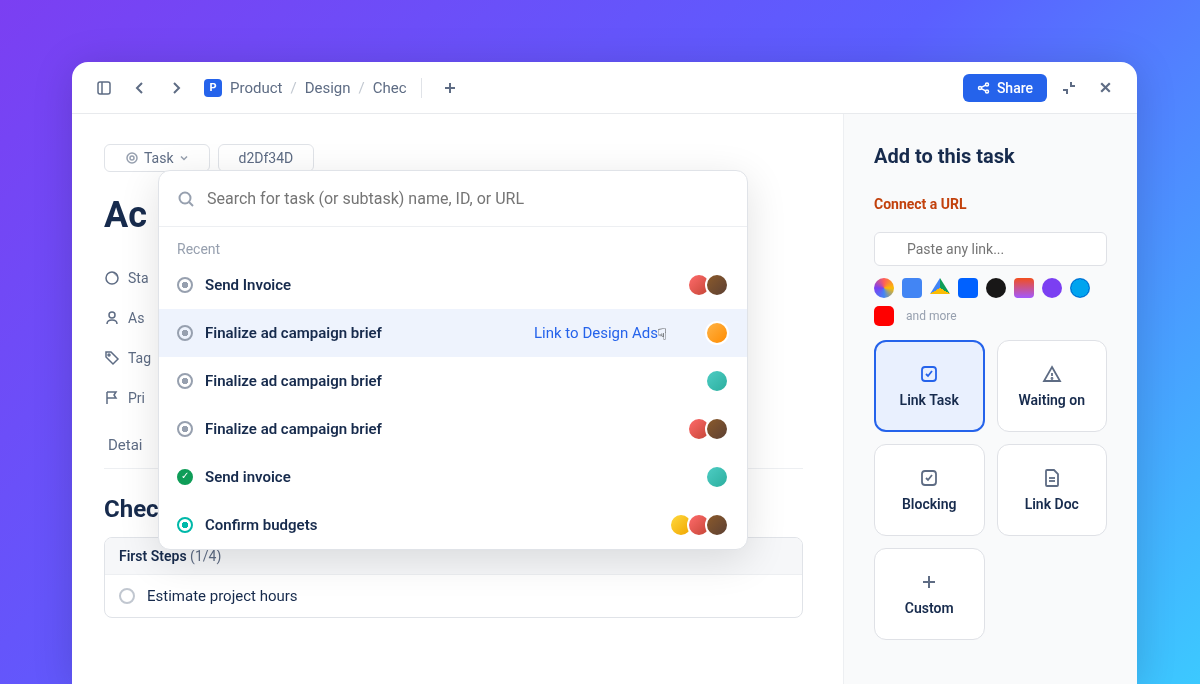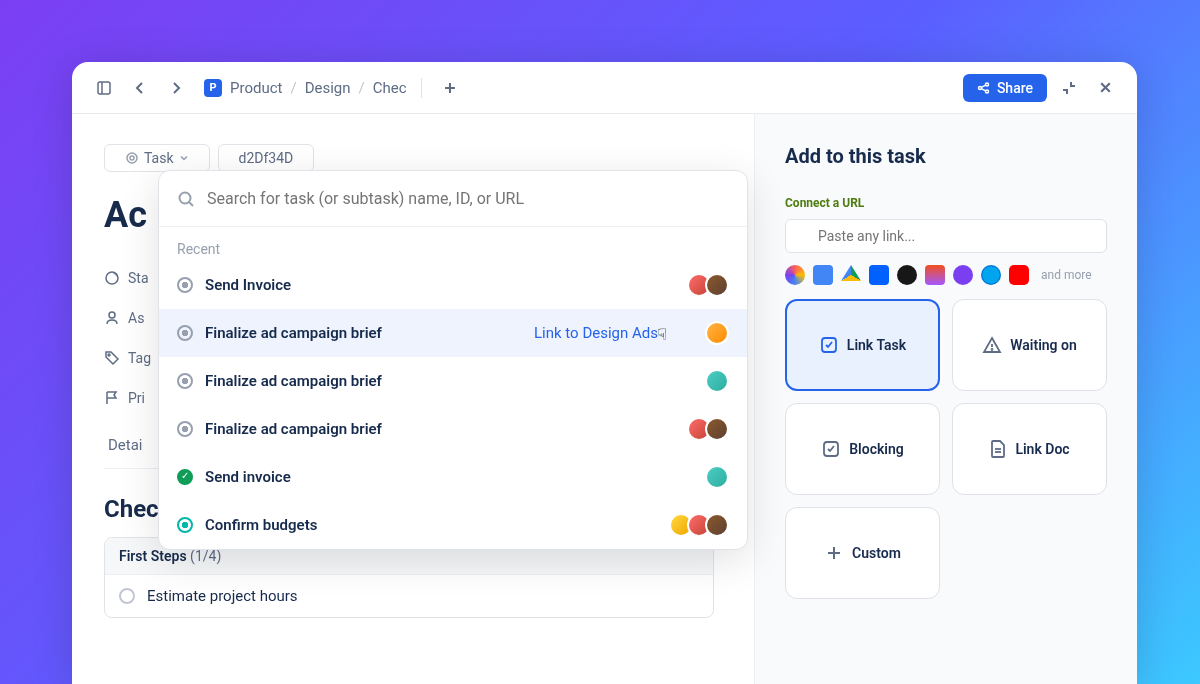--- a/index.html
+++ b/index.html
@@ -20,31 +20,31 @@
     .field-row { display: flex; align-items: center; gap: 8px; color: #5E6C84; font-size: 14px; padding: 12px 0; }
     .field-ic { width: 16px; height: 16px; }
     .tab { font-size: 15px; color: #5E6C84; padding: 10px 4px; margin-top: 8px; }
     .section-head { font-size: 24px; font-weight: 700; color: #172B4D; margin-top: 26px; margin-bottom: 14px; }
     .checklist-block { border: 1px solid #E0E3E8; border-radius: 8px; overflow: hidden; }
     .checklist-head { background: #F6F7F9; padding: 10px 14px; font-size: 14px; color: #5E6C84; }
     .checklist-head .bold { color: #172B4D; font-weight: 600; }
     .check-item { padding: 12px 14px; display: flex; align-items: center; gap: 12px; font-size: 15px; color: #172B4D; border-top: 1px solid #EDEFF2; }
     .radio { width: 16px; height: 16px; border: 2px solid #C1C7D0; border-radius: 50%; }
     
-    .sidepanel { width: 383px; background: #F9FAFB; border-left: 1px solid #EDEFF2; padding: 30px 30px 0 30px; }
+    .sidepanel { width: 294px; background: #F9FAFB; border-left: 1px solid #EDEFF2; padding: 30px 30px 0 30px; }
     .sp-title { font-size: 20px; font-weight: 700; color: #172B4D; margin-bottom: 28px; }
-    .sp-sub { font-size: 12px; font-weight: 700; color: #4d7c0f; margin-bottom: 9px; }
+    .sp-sub { font-size: 14px; font-weight: 700; color: #c2410c; margin-bottom: 20px; }
     .url-input { width: 100%; border: 1px solid #DFE1E6; border-radius: 6px; padding: 8px 10px 8px 32px; font-size: 14px; color: #5E6C84; background: #fff; position: relative; }
     .url-wrap { position: relative; margin-bottom: 12px; }
     .url-wrap .srch { position: absolute; left: 10px; top: 9px; color: #97A0AF; }
     .app-icons { display: flex; gap: 8px; align-items: center; margin-bottom: 14px; flex-wrap: wrap; }
     .ai-dot { width: 20px; height: 20px; border-radius: 4px; }
     .more-txt { font-size: 12px; color: #97A0AF; margin-left: 4px; }
     .tile-grid { display: grid; grid-template-columns: 1fr 1fr; gap: 12px; }
-    .tile { border: 1px solid #DFE1E6; background: #fff; border-radius: 12px; height: 92px; display: flex; align-items: center; justify-content: center; gap: 8px; cursor: pointer; }
+    .tile { border: 1px solid #DFE1E6; background: #fff; border-radius: 12px; height: 92px; display: flex; flex-direction: column; align-items: center; justify-content: center; gap: 8px; cursor: pointer; }
     .tile.selected { border: 2px solid #2563EB; background: #E9F0FE; }
     .tile-label { font-size: 14px; font-weight: 600; color: #172B4D; }
     .tile-ic { color: #5E6C84; }
     .tile.selected .tile-ic { color: #2563EB; }
     .tile.half { grid-column: span 1; }
     
     .dropdown { position: absolute; top: 108px; left: 86px; width: 590px; background: #fff; border: 1px solid #E0E3E8; border-radius: 12px; box-shadow: 0 10px 40px rgba(0,0,0,0.12); z-index: 50; overflow: hidden; }
     .dd-search { display: flex; align-items: center; padding: 18px 18px; gap: 12px; border-bottom: 1px solid #EDEFF2; }
     .dd-search input { border: none; outline: none; font-size: 16px; color: #5E6C84; flex: 1; }
     .dd-section { padding: 14px 18px 4px; font-size: 14px; color: #97A0AF; }

